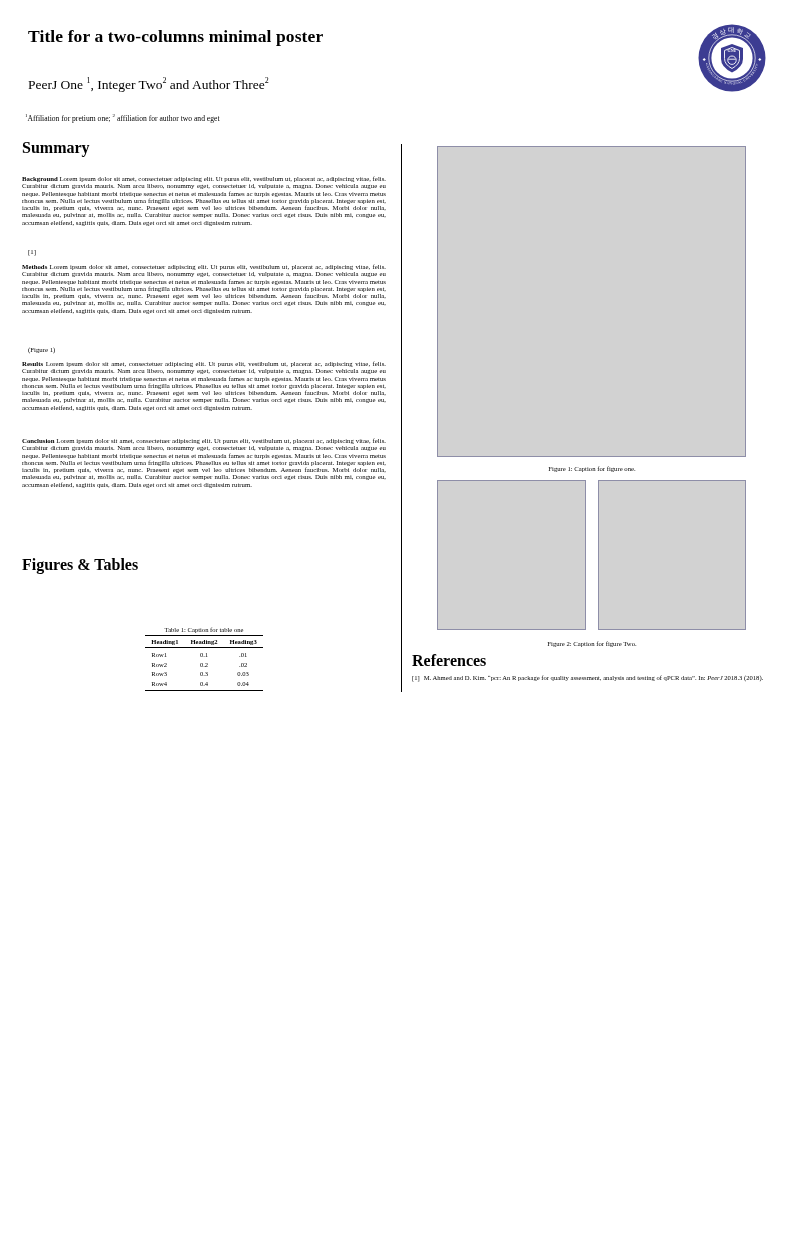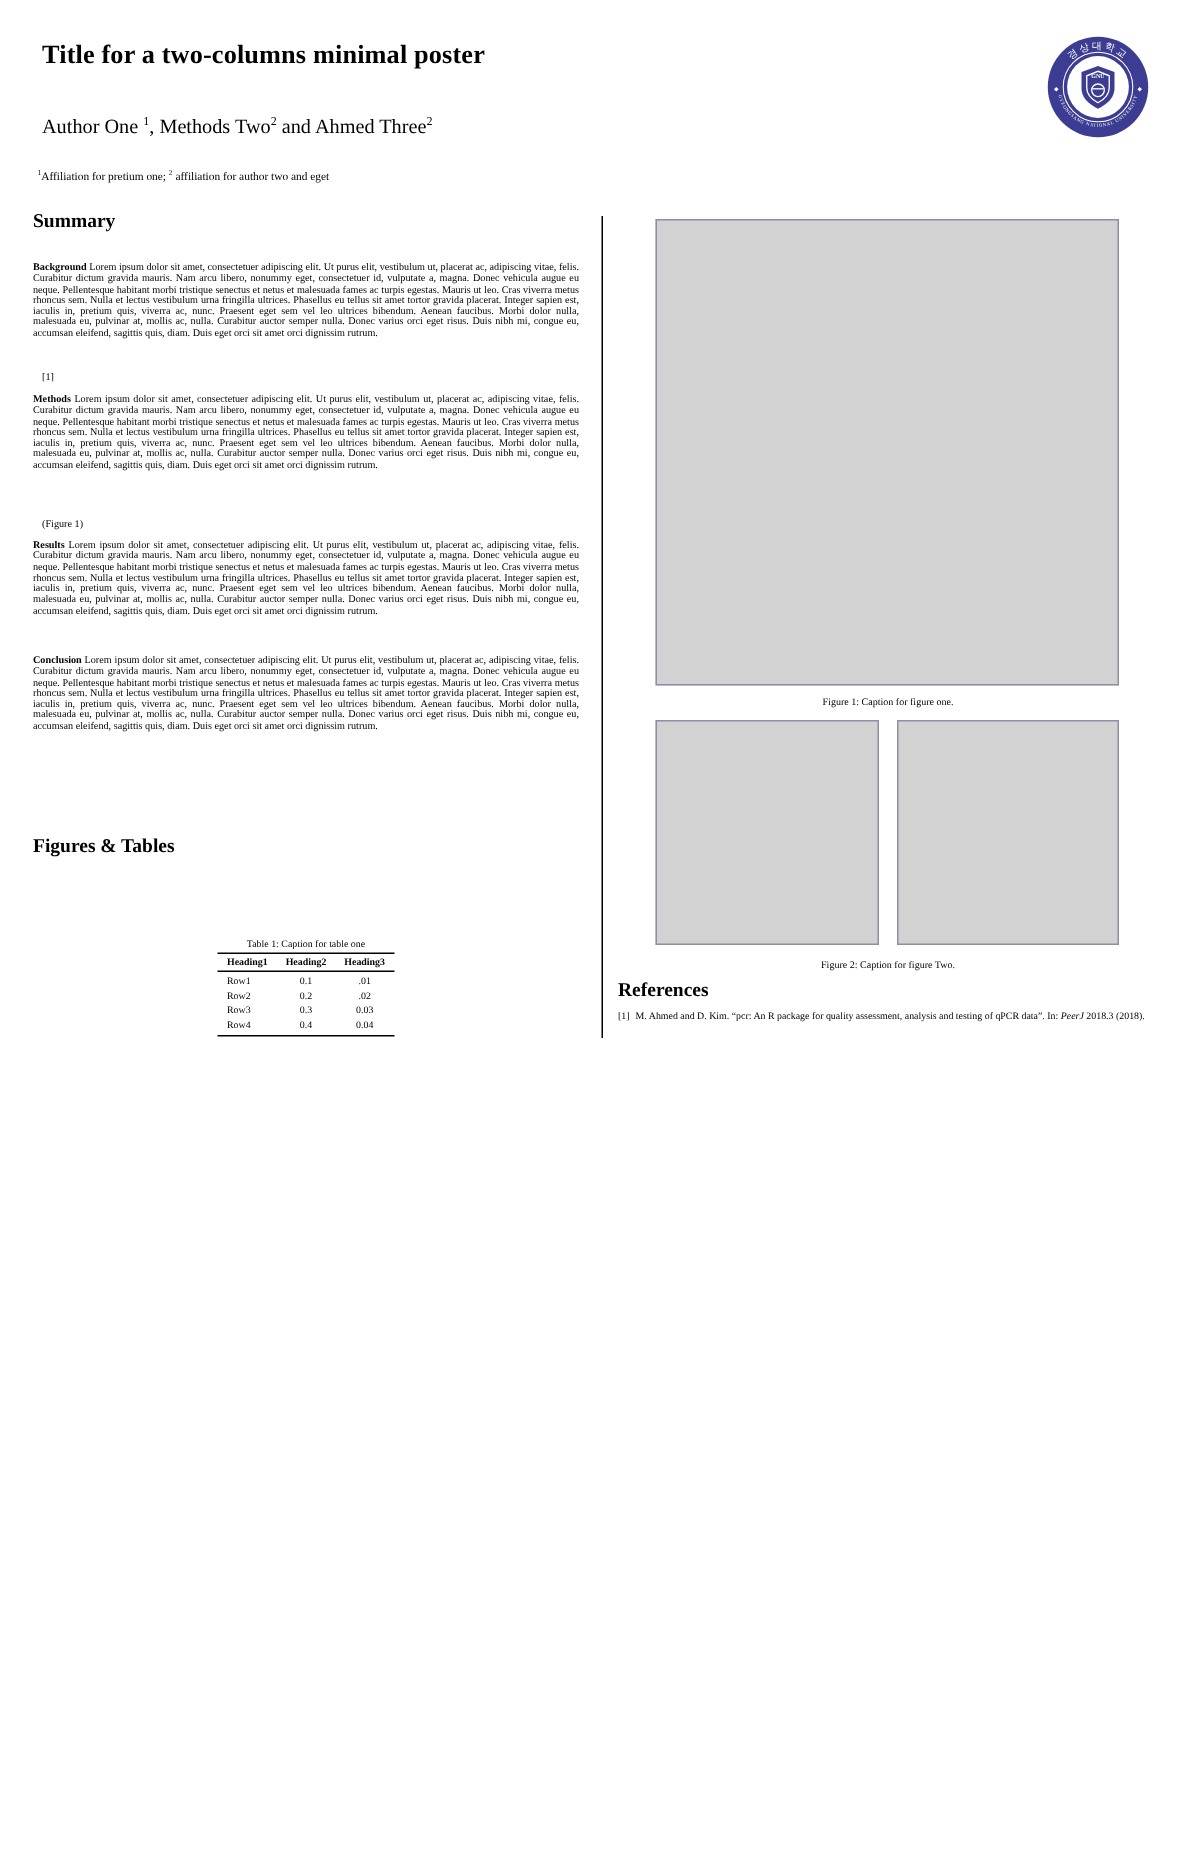--- a/index.html
+++ b/index.html
@@ -28,21 +28,21 @@
   .affiliation sup{font-size:5px;}
   .logo{position:absolute;left:698px;top:24px;width:68px;height:68px;}
   
   .divider{
     position:absolute;left:401px;top:144px;
     width:1.4px;height:548px;background:#000;
   }
   
   .heading{
     position:absolute;left:22px;
-    font-size:13px;font-weight:bold;
+    font-size:16px;font-weight:bold;
   }
   .body-block{
     position:absolute;left:22px;width:364px;
     font-size:6.8px;line-height:7.3px;text-align:justify;
   }
   .body-block b{font-weight:bold;}
   .inline-note{
     position:absolute;left:28px;
     font-size:6.8px;
   }
@@ -91,21 +91,21 @@
   .reference .marker{margin-right:4px;}
   .reference i{font-style:italic;}
 </style>
 </head>
 <body>
 
 <div class="page">
 
   <div class="title">Title for a two-columns minimal poster</div>
 
-  <div class="authors"><span>Author One </span><sup>1</sup><span>, Methods Two</span><sup>2</sup><span> and Ahmed Three</span><sup>2</sup></div>
+  <div class="authors"><span>PeerJ One </span><sup>1</sup><span>, Integer Two</span><sup>2</sup><span> and Author Three</span><sup>2</sup></div>
 
   <div class="affiliation"><sup>1</sup><span>Affiliation for pretium one; </span><sup>2</sup><span> affiliation for author two and eget</span></div>
 
   <div class="logo">
     <svg width="68" height="68" viewBox="-34 -34 68 68">
       <circle cx="0" cy="0" r="33.5" fill="#3c3c92"></circle>
       <circle cx="0" cy="0" r="23.2" fill="none" stroke="#ffffff" stroke-width="0.7"></circle>
       <circle cx="0" cy="0" r="20.6" fill="#ffffff"></circle>
 
       <path d="M 0,-14 L 11,-10 L 11,1 Q 11,9 0,14.5 Q -11,9 -11,1 L -11,-10 Z" fill="#3c3c92"></path>

